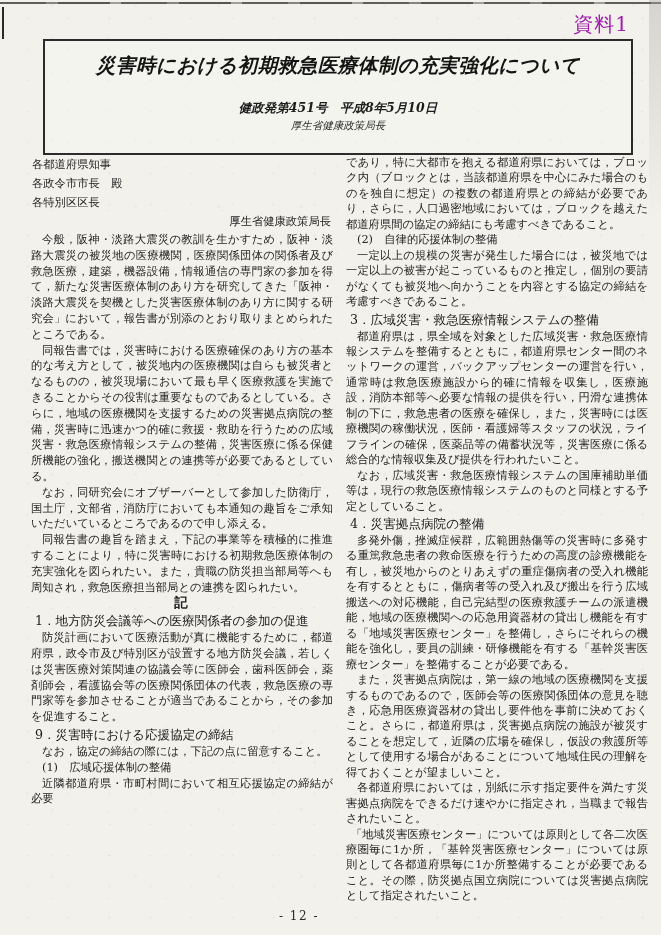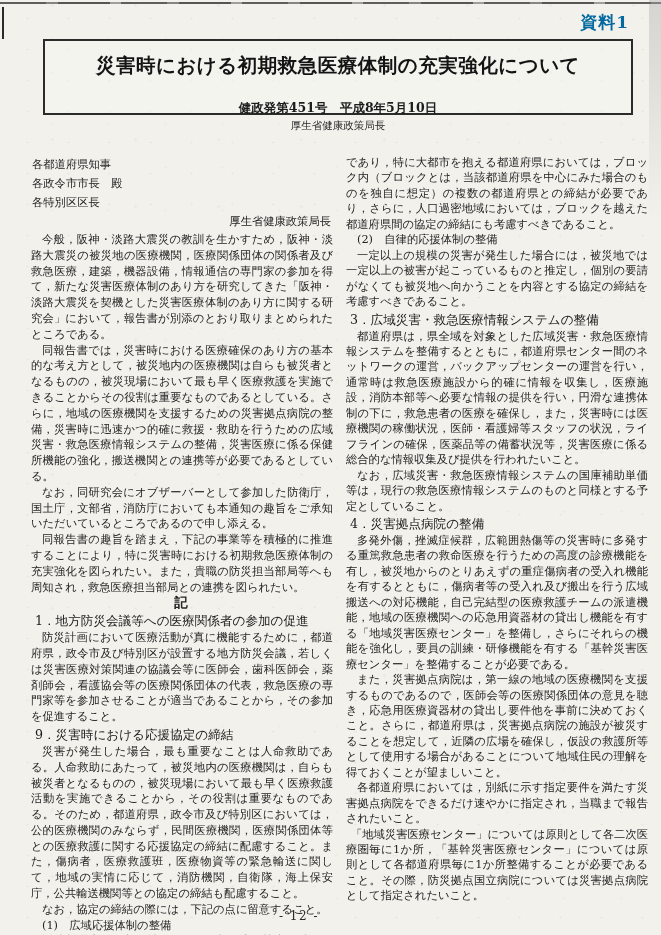--- a/index.html
+++ b/index.html
@@ -26,26 +26,26 @@
     background:repeating-linear-gradient(to right,
       #3a3a3a 0 46px, #6a6a6a 46px 58px, #2f2f2f 58px 110px, #8a8a8a 110px 121px);
   }
   .scan-left-line{position:absolute;top:7px;left:2px;width:2px;height:32px;background:#2a2a2a;}
   .scan-right-shade{
     position:absolute;top:0;right:0;width:12px;height:220px;pointer-events:none;
     background:linear-gradient(to bottom, rgba(110,110,110,.22), rgba(110,110,110,0));
   }
   .corner-label{
     position:absolute;top:11px;right:32px;
-    font-size:17px;font-weight:bold;letter-spacing:1px;color:#0369a1;
+    font-size:20px;font-weight:normal;letter-spacing:1px;color:#a21caf;
   }
   .title-box{
-    position:absolute;left:43px;top:39px;width:590px;height:76px;
+    position:absolute;left:43px;top:39px;width:590px;height:116px;
     border:2px solid #2b2b2b;background:rgba(250,250,247,.35);
-    text-align:center;box-sizing:border-box;
+    text-align:center;box-sizing:border-box;font-style:italic;
   }
   .title-box h1{
     margin:11px 10px 0;font-size:19.5px;font-weight:bold;
     letter-spacing:.5px;color:#141414;
   }
   .doc-num{margin-top:21px;font-size:12.5px;font-weight:bold;color:#1c1c1c;}
   .issuer{margin-top:2px;font-size:10.5px;color:#2a2a2a;}
   .cols{position:absolute;top:155px;left:31px;width:617px;display:flex;gap:13px;}
   .col{width:302px;text-align:justify;font-size:11.3px;}
   .col-left{line-height:15.8px;}
@@ -93,21 +93,20 @@
         <p class="blk blk-addr">各特別区区長</p>
         <p class="blk blk-sender">厚生省健康政策局長</p>
         <p class="blk blk-p">今般，阪神・淡路大震災の教訓を生かすため，阪神・淡路大震災の被災地の医療機関，医療関係団体の関係者及び救急医療，建築，機器設備，情報通信の専門家の参加を得て，新たな災害医療体制のあり方を研究してきた「阪神・淡路大震災を契機とした災害医療体制のあり方に関する研究会」において，報告書が別添のとおり取りまとめられたところである。</p>
         <p class="blk blk-p">同報告書では，災害時における医療確保のあり方の基本的な考え方として，被災地内の医療機関は自らも被災者となるものの，被災現場において最も早く医療救護を実施できることからその役割は重要なものであるとしている。さらに，地域の医療機関を支援するための災害拠点病院の整備，災害時に迅速かつ的確に救援・救助を行うための広域災害・救急医療情報システムの整備，災害医療に係る保健所機能の強化，搬送機関との連携等が必要であるとしている。</p>
         <p class="blk blk-p">なお，同研究会にオブザーバーとして参加した防衛庁，国土庁，文部省，消防庁においても本通知の趣旨をご承知いただいているところであるので申し添える。</p>
         <p class="blk blk-p">同報告書の趣旨を踏まえ，下記の事業等を積極的に推進することにより，特に災害時における初期救急医療体制の充実強化を図られたい。また，貴職の防災担当部局等へも周知され，救急医療担当部局との連携を図られたい。</p>
         <p class="blk blk-mid">記</p>
         <p class="blk blk-h">1．地方防災会議等への医療関係者の参加の促進</p>
         <p class="blk blk-p">防災計画において医療活動が真に機能するために，都道府県，政令市及び特別区が設置する地方防災会議，若しくは災害医療対策関連の協議会等に医師会，歯科医師会，薬剤師会，看護協会等の医療関係団体の代表，救急医療の専門家等を参加させることが適当であることから，その参加を促進すること。</p>
         <p class="blk blk-h">9．災害時における応援協定の締結</p>
-        <p class="blk blk-p">災害が発生した場合，最も重要なことは人命救助である。人命救助にあたって，被災地内の医療機関は，自らも被災者となるものの，被災現場において最も早く医療救護活動を実施できることから，その役割は重要なものである。そのため，都道府県，政令市及び特別区においては，公的医療機関のみならず，民間医療機関，医療関係団体等との医療救護に関する応援協定の締結に配慮すること。また，傷病者，医療救護班，医療物資等の緊急輸送に関して，地域の実情に応じて，消防機関，自衛隊，海上保安庁，公共輸送機関等との協定の締結も配慮すること。</p>
         <p class="blk blk-p">なお，協定の締結の際には，下記の点に留意すること。</p>
         <p class="blk blk-sub">(1)　広域応援体制の整備</p>
         <p class="blk blk-p">近隣都道府県・市町村間において相互応援協定の締結が必要</p>
       </div>
     <div class="col col-right" id="col-right">
         <p class="blk blk-cont">であり，特に大都市を抱える都道府県においては，ブロック内（ブロックとは，当該都道府県を中心にみた場合のものを独自に想定）の複数の都道府県との締結が必要であり，さらに，人口過密地域においては，ブロックを越えた都道府県間の協定の締結にも考慮すべきであること。</p>
         <p class="blk blk-sub">(2)　自律的応援体制の整備</p>
         <p class="blk blk-p">一定以上の規模の災害が発生した場合には，被災地では一定以上の被害が起こっているものと推定し，個別の要請がなくても被災地へ向かうことを内容とする協定の締結を考慮すべきであること。</p>
         <p class="blk blk-h">3．広域災害・救急医療情報システムの整備</p>
         <p class="blk blk-p">都道府県は，県全域を対象とした広域災害・救急医療情報システムを整備するとともに，都道府県センター間のネットワークの運営，バックアップセンターの運営を行い，通常時は救急医療施設から的確に情報を収集し，医療施設，消防本部等へ必要な情報の提供を行い，円滑な連携体制の下に，救急患者の医療を確保し，また，災害時には医療機関の稼働状況，医師・看護婦等スタッフの状況，ライフラインの確保，医薬品等の備蓄状況等，災害医療に係る総合的な情報収集及び提供を行われたいこと。</p>

